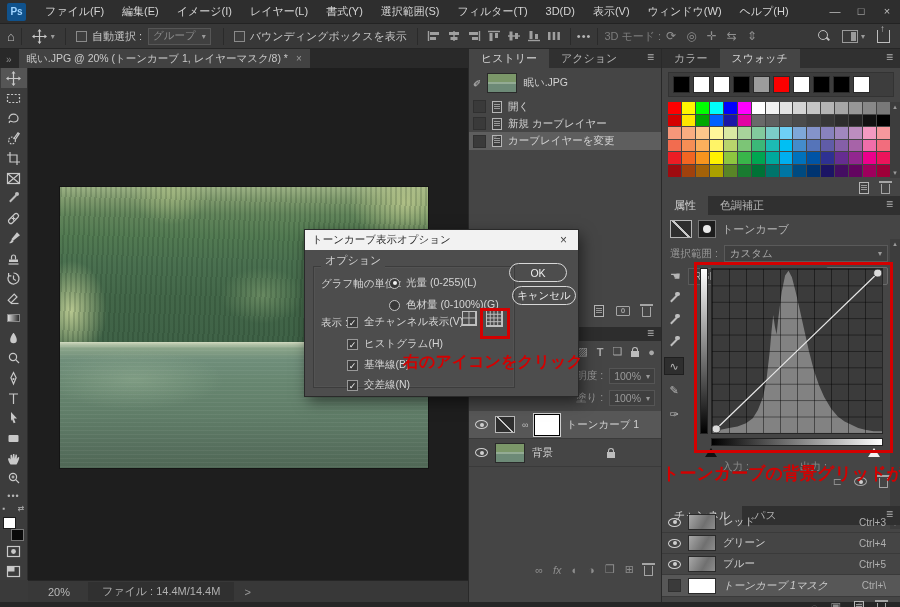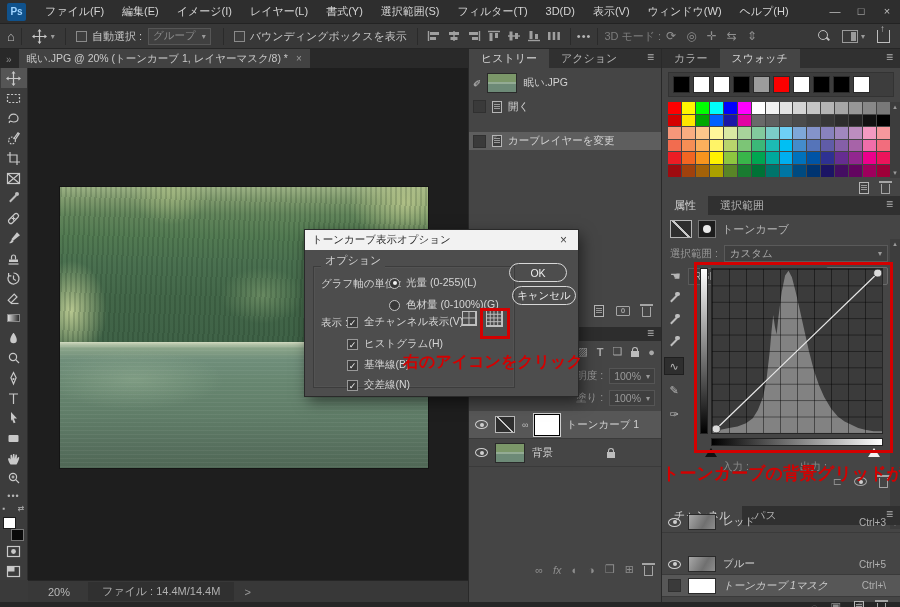--- a/index.html
+++ b/index.html
@@ -424,20 +424,25 @@
     </div>
     <div class="hist-row" style="top:21px;height:26px">
       <span style="color:#c9c9c9;font-size:10px">✐</span>
       <span class="hist-thumb"></span>
       <span class="hist-label">眠い.JPG</span>
     </div>
     <div class="hist-row" style="top:49px;height:17px">
       <span class="well"></span>
       <span class="i-page"></span>
       <span class="hist-label">開く</span>
+    </div>
+    <div class="hist-row" style="top:66px;height:17px">
+      <span class="well"></span>
+      <span class="i-page"></span>
+      <span class="hist-label">新規 カーブレイヤー</span>
     </div>
     <div class="hist-row sel" style="top:83px;height:18px">
       <span class="well"></span>
       <span class="i-page"></span>
       <span class="hist-label">カーブレイヤーを変更</span>
     </div>
     <div class="panel-icons" style="top:255px;right:10px;width:120px">
       <span class="i-page"></span>
       <span class="i-cam"></span>
       <span class="i-trash"></span>
@@ -609,21 +614,21 @@
     <div class="vscroll" style="left:228px;top:53px;height:76px">
         <span>▴</span>
         <span>▾</span>
       </div>
     <div class="panel-icons" style="top:132px;right:10px;width:60px">
       <span class="i-page"></span>
       <span class="i-trash"></span>
     </div>
     <div class="p-hdr" style="top:147px">
       <span class="p-tab act">属性</span>
-      <span class="p-tab">選択範囲</span>
+      <span class="p-tab">色調補正</span>
       <span class="hamb">≡</span>
     </div>
     <div style="position:absolute;left:8px;top:171px;display:flex;align-items:center;gap:6px">
       <span class="adjbadge"></span>
       <span class="maskbadge"></span>
       <span style="color:#b5b5b5">トーンカーブ</span>
     </div>
     <div style="position:absolute;left:8px;top:196px;display:flex;align-items:center;gap:6px;width:218px">
       <span class="prop-label">選択範囲 :</span>
       <span class="dd" style="flex:1">
@@ -669,20 +674,26 @@
       <span class="p-tab act">チャンネル</span>
       <span class="p-tab">パス</span>
       <span class="hamb">≡</span>
     </div>
     <div class="ch-row" style="top:463px;height:21px">
       <span class="eye"></span>
       <span class="ch-thumb"></span>
       <span class="ch-name">レッド</span>
       <span class="ch-key">Ctrl+3</span>
     </div>
+    <div class="ch-row" style="top:484px;height:21px">
+      <span class="eye"></span>
+      <span class="ch-thumb"></span>
+      <span class="ch-name">グリーン</span>
+      <span class="ch-key">Ctrl+4</span>
+    </div>
     <div class="ch-row" style="top:505px;height:21px">
       <span class="eye"></span>
       <span class="ch-thumb"></span>
       <span class="ch-name">ブルー</span>
       <span class="ch-key">Ctrl+5</span>
     </div>
     <div class="ch-row sel" style="top:526px;height:22px">
       <span class="well"></span>
       <span class="ch-thumb mask"></span>
       <span class="ch-name it">トーンカーブ 1マスク</span>

